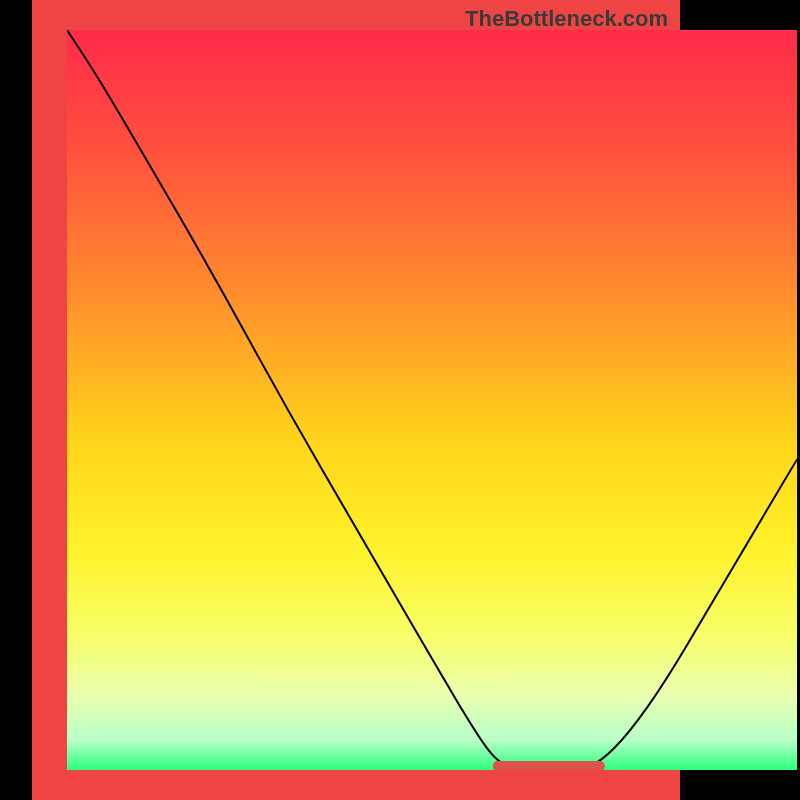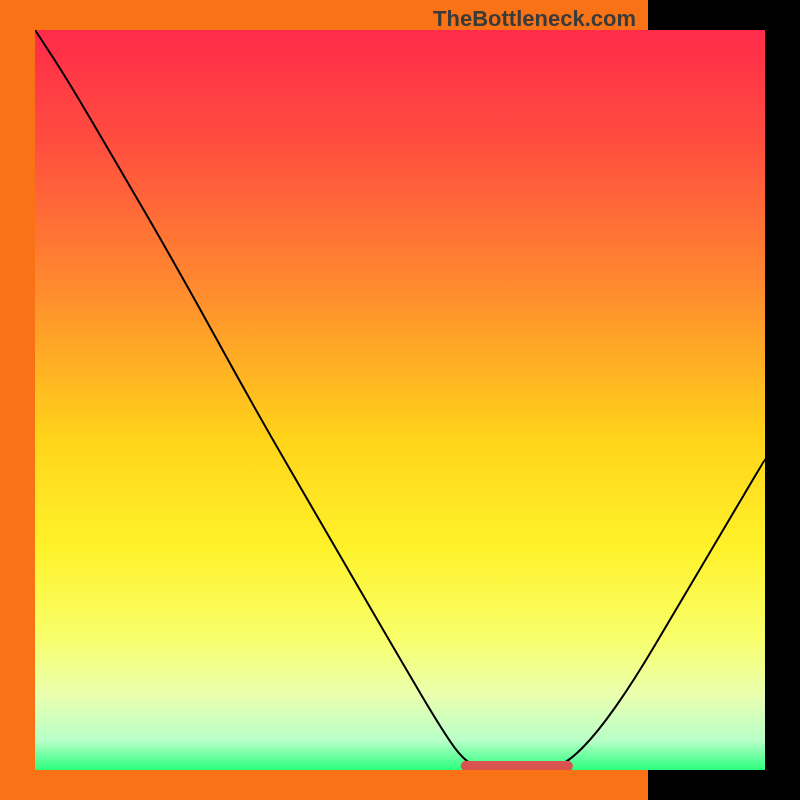--- a/index.html
+++ b/index.html
@@ -7,22 +7,23 @@
     padding: 0;
     background: #000;
     width: 800px;
     height: 800px;
     overflow: hidden;
     position: relative;
   }
   .container {
     width: 648px;
     height: 800px;
-    background: #f97316;
+    background: #ef4444;
     position: relative;
+    margin-left: 32px;
   }
   .watermark {
     position: absolute;
     top: 6px;
     right: 12px;
     color: #3a3a3a;
     font-family: Arial, Helvetica, sans-serif;
     font-size: 22px;
     font-weight: bold;
     z-index: 10;

